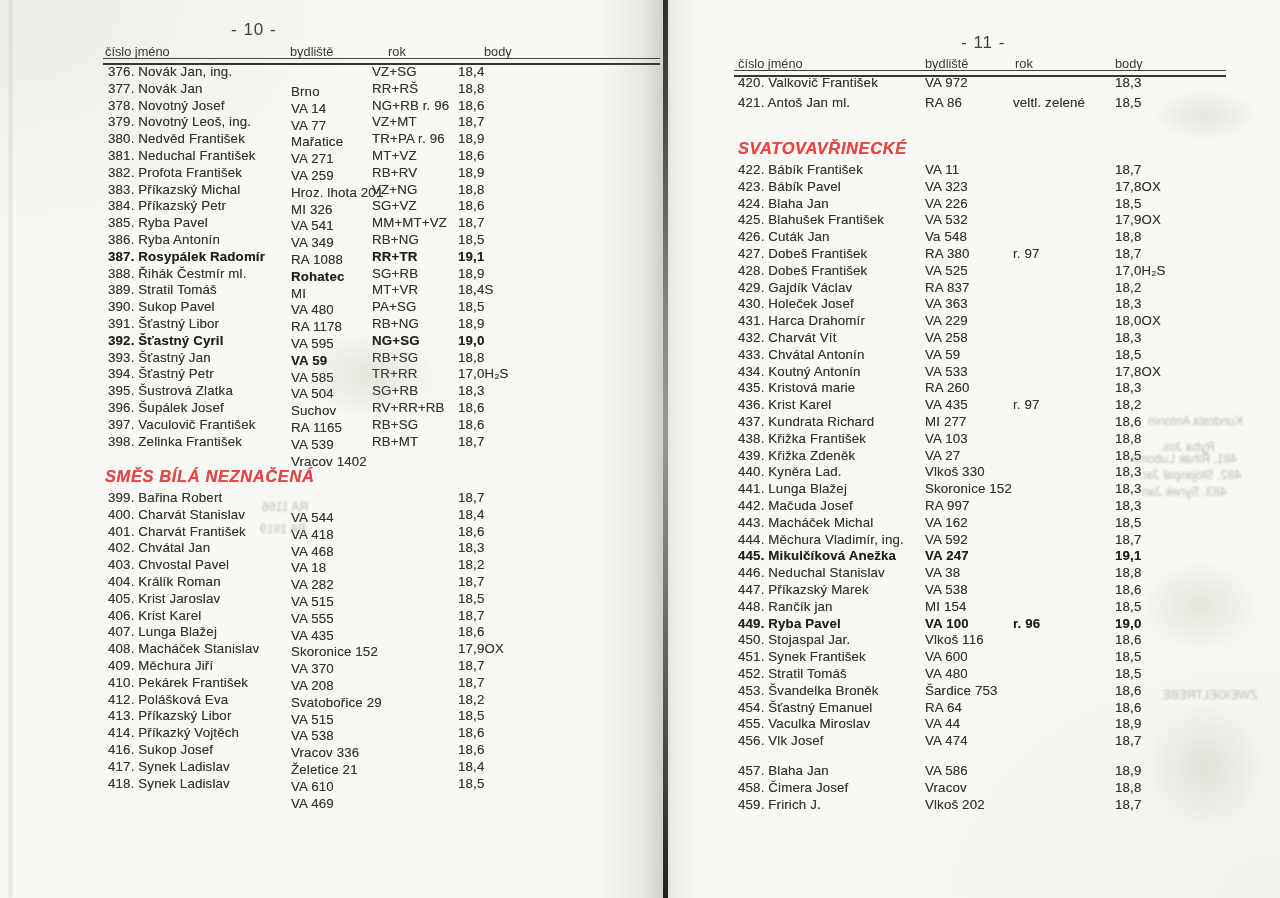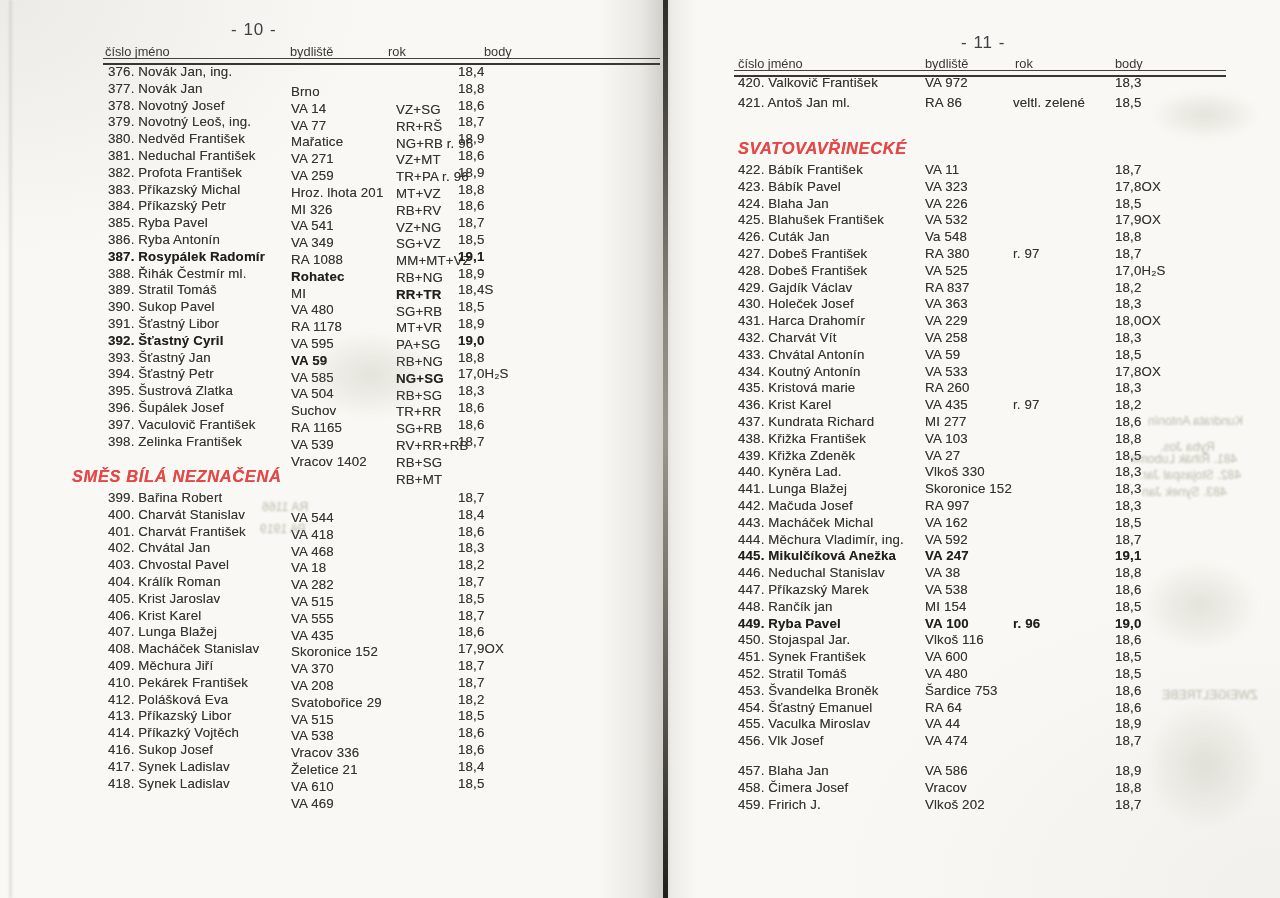--- a/index.html
+++ b/index.html
@@ -26,29 +26,29 @@
   .pr .rule-thin,.pr .rule-thick{left:62px;width:492px;}
   .section{position:absolute;left:0;right:0;}
   .pl .sec-0{top:64px;}
   .pl .sec-1{top:467px;}
   .pr .sec-0{top:75px;}
   .pr .sec-1{top:139px;}
   .pr .sec-2{top:763px;}
   .section-title{font-style:italic;font-weight:bold;font-size:16.5px;letter-spacing:.6px;
     color:#ef4444;margin:0 0 4px 0;height:19px;white-space:nowrap;
     text-shadow:0 0 .5px rgba(40,38,34,.5);}
-  .pl .section-title{padding-left:72px;}
+  .pl .section-title{padding-left:105px;}
   .pr .section-title{padding-left:66px;}
   .row{position:relative;height:16.8px;white-space:nowrap;font-size:13.3px;color:#363430;
     letter-spacing:.15px;text-shadow:0 0 .6px rgba(52,50,46,.5);}
   .pr .sec-0 .row{height:19.5px;}
   .pr .sec-2 .row{height:17.2px;}
   .row.b{font-weight:bold;color:#211f1c;}
   .row span{position:absolute;top:0;line-height:16.4px;}
-  .pl .c0{left:108px;} .pl .c1{left:291px;margin-top:20px;} .pl .c2{left:396px;margin-top:38px;} .pl .c3{left:458px;}
+  .pl .c0{left:108px;} .pl .c1{left:291px;margin-top:20px;} .pl .c2{left:372px;} .pl .c3{left:458px;}
   .pr .c0{left:66px;}  .pr .c1{left:253px;} .pr .c2{left:341px;} .pr .c3{left:443px;}
   .pl .h0{left:105px;} .pl .h1{left:290px;} .pl .h2{left:388px;} .pl .h3{left:484px;}
   .pr .h0{left:66px;}  .pr .h1{left:253px;} .pr .h2{left:343px;} .pr .h3{left:443px;}
   
   .gutter-shade{position:absolute;top:0;bottom:0;left:598px;width:112px;pointer-events:none;
     background:linear-gradient(to right,transparent 0%,rgba(96,94,86,.10) 38%,
       rgba(70,68,60,.22) 57%,rgba(130,128,120,.10) 66%,transparent 88%);}
   .gutter-line{position:absolute;top:0;bottom:0;left:663px;width:5px;pointer-events:none;
     background:linear-gradient(to bottom,#2f2e29 0%,#44423c 10%,#8b897f 36%,#9a978d 48%,
       #7e7c73 62%,#55534b 80%,#201f1b 100%);

